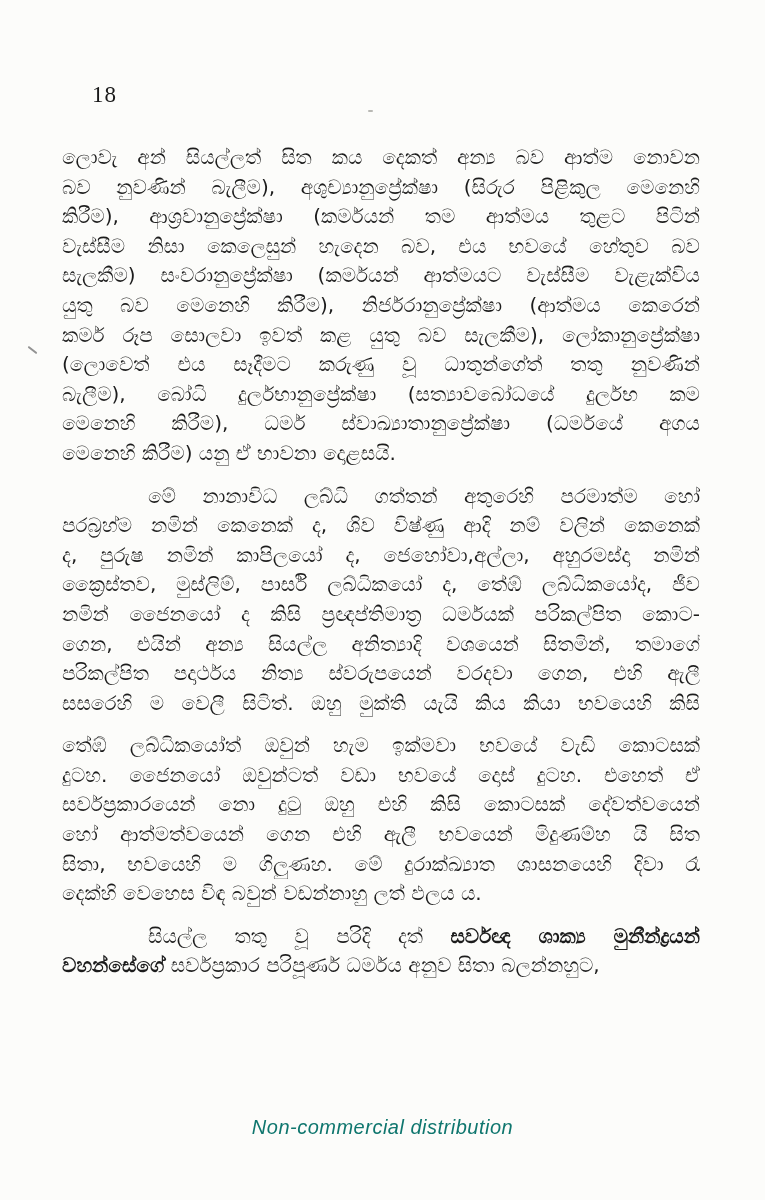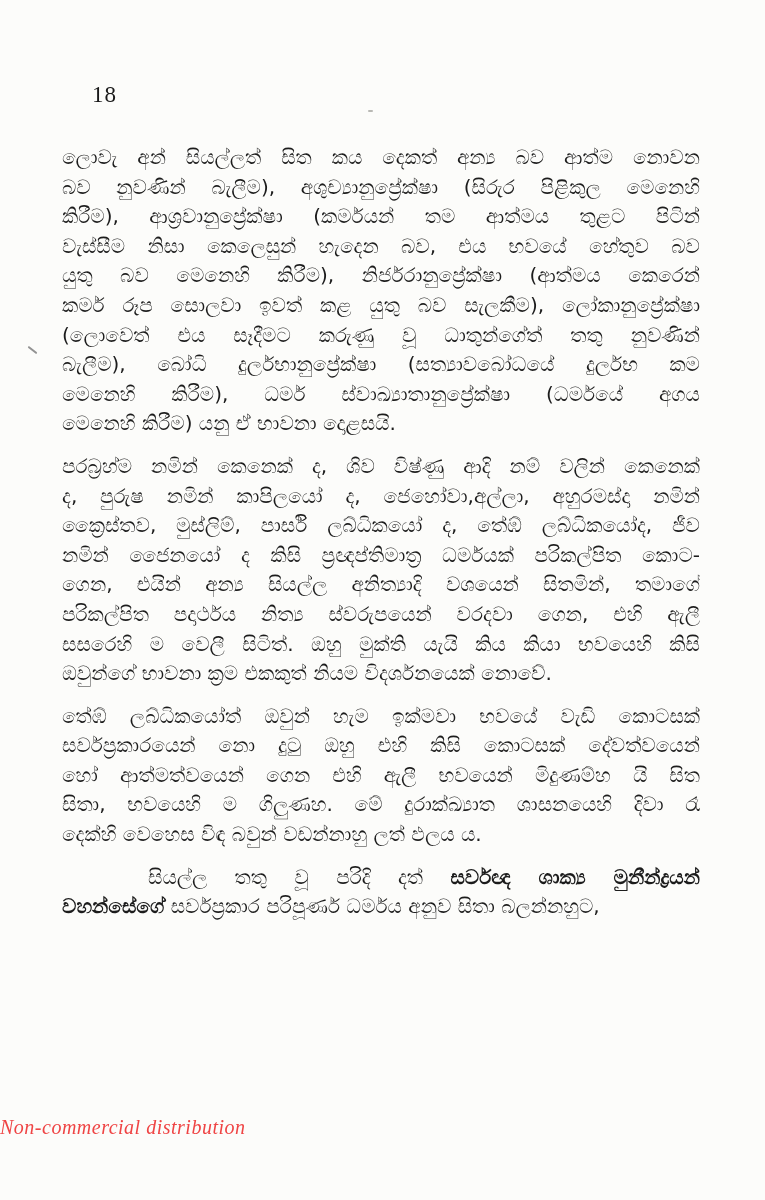--- a/index.html
+++ b/index.html
@@ -53,26 +53,26 @@
   }
   .line.firstline-indent {
     text-indent: 86px;
   }
   .bold { font-weight: bold; }
   .footer {
     position: absolute;
     left: 0;
     right: 0;
     top: 1116px;
-    text-align: left;
-    font-family: Liberation Serif, serif;
+    text-align: center;
+    font-family: Liberation Sans, sans-serif;
     font-style: italic;
     font-size: 20px;
     letter-spacing: 0.5px;
-    color: #ef4444;
+    color: #0f766e;
   }
   .scan-speck {
     position: absolute;
     left: 27px;
     top: 349px;
     width: 11px;
     height: 2px;
     background: #6f6f6f;
     opacity: 0.75;
     border-radius: 2px;
@@ -98,41 +98,43 @@
   <div class="scan-speck"></div>
   <div class="scan-dot"></div>
 
   <div class="body-text">
 
     <div class="paragraph">
       <div class="line">ලොවැ අන් සියල්ලත් සිත කය දෙකත් අන්‍ය බව ආත්ම නොවන</div>
       <div class="line">බව නුවණින් බැලීම), අශුච්‍යානුප්‍රේක්ෂා (සිරුර පිළිකුල මෙනෙහි</div>
       <div class="line">කිරීම), ආශ්‍රවානුප්‍රේක්ෂා (කර්මයන් තම ආත්මය තුළට පිටින්</div>
       <div class="line">වැස්සීම නිසා කෙලෙසුන් හැදෙන බව, එය භවයේ හේතුව බව</div>
+      <div class="line">සැලකීම) සංවරානුප්‍රේක්ෂා (කර්මයන් ආත්මයට වැස්සීම වැළැක්විය</div>
       <div class="line">යුතු බව මෙනෙහි කිරීම), නිර්ජරානුප්‍රේක්ෂා (ආත්මය කෙරෙන්</div>
       <div class="line">කර්ම රූප සොලවා ඉවත් කළ යුතු බව සැලකීම), ලෝකානුප්‍රේක්ෂා</div>
       <div class="line">(ලොවෙත් එය සෑදීමට කරුණු වූ ධාතුන්ගේත් තතු නුවණින්</div>
       <div class="line">බැලීම), බෝධි දුර්ලභානුප්‍රේක්ෂා (සත්‍යාවබෝධයේ දුර්ලභ කම</div>
       <div class="line">මෙනෙහි කිරීම), ධර්ම ස්වාඛ්‍යාතානුප්‍රේක්ෂා (ධර්මයේ අගය</div>
       <div class="line lastline">මෙනෙහි කිරීම) යනු ඒ භාවනා දොළසයි.</div>
     </div>
 
     <div class="paragraph">
+      <div class="line firstline-indent">මේ නානාවිධ ලබ්ධි ගත්තන් අතුරෙහි පරමාත්ම හෝ</div>
       <div class="line">පරබ්‍රහ්ම නමින් කෙනෙක් ද, ශිව විෂ්ණු ආදි නම් වලින් කෙනෙක්</div>
       <div class="line">ද, පුරුෂ නමින් කාපිලයෝ ද, ජෙහෝවා,අල්ලා, අහුරමස්දා නමින්</div>
       <div class="line">ක්‍රෛස්තව, මුස්ලිම්, පාර්සි ලබ්ධිකයෝ ද, තේඹ් ලබ්ධිකයෝද, ජීව</div>
       <div class="line">නමින් ජෛනයෝ ද කිසි ප්‍රඥප්තිමාත්‍ර ධර්මයක් පරිකල්පිත කොට-</div>
       <div class="line">ගෙන, එයින් අන්‍ය සියල්ල අනිත්‍යාදි වශයෙන් සිතමින්, තමාගේ</div>
       <div class="line">පරිකල්පිත පදාර්ථය නිත්‍ය ස්වරුපයෙන් වරදවා ගෙන, එහි ඇලී</div>
       <div class="line">සසරෙහි ම වෙලී සිටිත්.  ඔහු මුක්ති යැයි කිය කියා භවයෙහි කිසි</div>
-      <div class="line lastline">ඔවුන්ගේ භාවනා ක්‍රම එකකුත් නියම විදර්ශනයෙක් නොවේ.</div>
     </div>
 
     <div class="paragraph">
       <div class="line">තේඹ් ලබ්ධිකයෝත් ඔවුන් හැම ඉක්මවා භවයේ වැඩි කොටසක්</div>
+      <div class="line">දුටහ.  ජෛනයෝ ඔවුන්ටත් වඩා භවයේ දොස් දුටහ.  එහෙත් ඒ</div>
       <div class="line">සර්වප්‍රකාරයෙන් නො දුටු ඔහු එහි කිසි කොටසක් දේවත්වයෙන්</div>
       <div class="line">හෝ ආත්මත්වයෙන් ගෙන එහි ඇලී භවයෙන් මිදුණම්හ යි සිත</div>
       <div class="line">සිතා, භවයෙහි ම ගිලුණහ.  මේ දුරාක්ඛ්‍යාත ශාසනයෙහි දිවා රෑ</div>
       <div class="line lastline">දෙක්හි වෙහෙස විඳ බවුන් වඩන්නාහු ලත් ඵලය ය.</div>
     </div>
 
     <div class="paragraph">
       <div class="line firstline-indent">
         <span>සියල්ල තතු වූ පරිදි දත් </span><span class="bold">සර්වඥ ශාක්‍ය මුනීන්ද්‍රයන්</span>
       </div>

